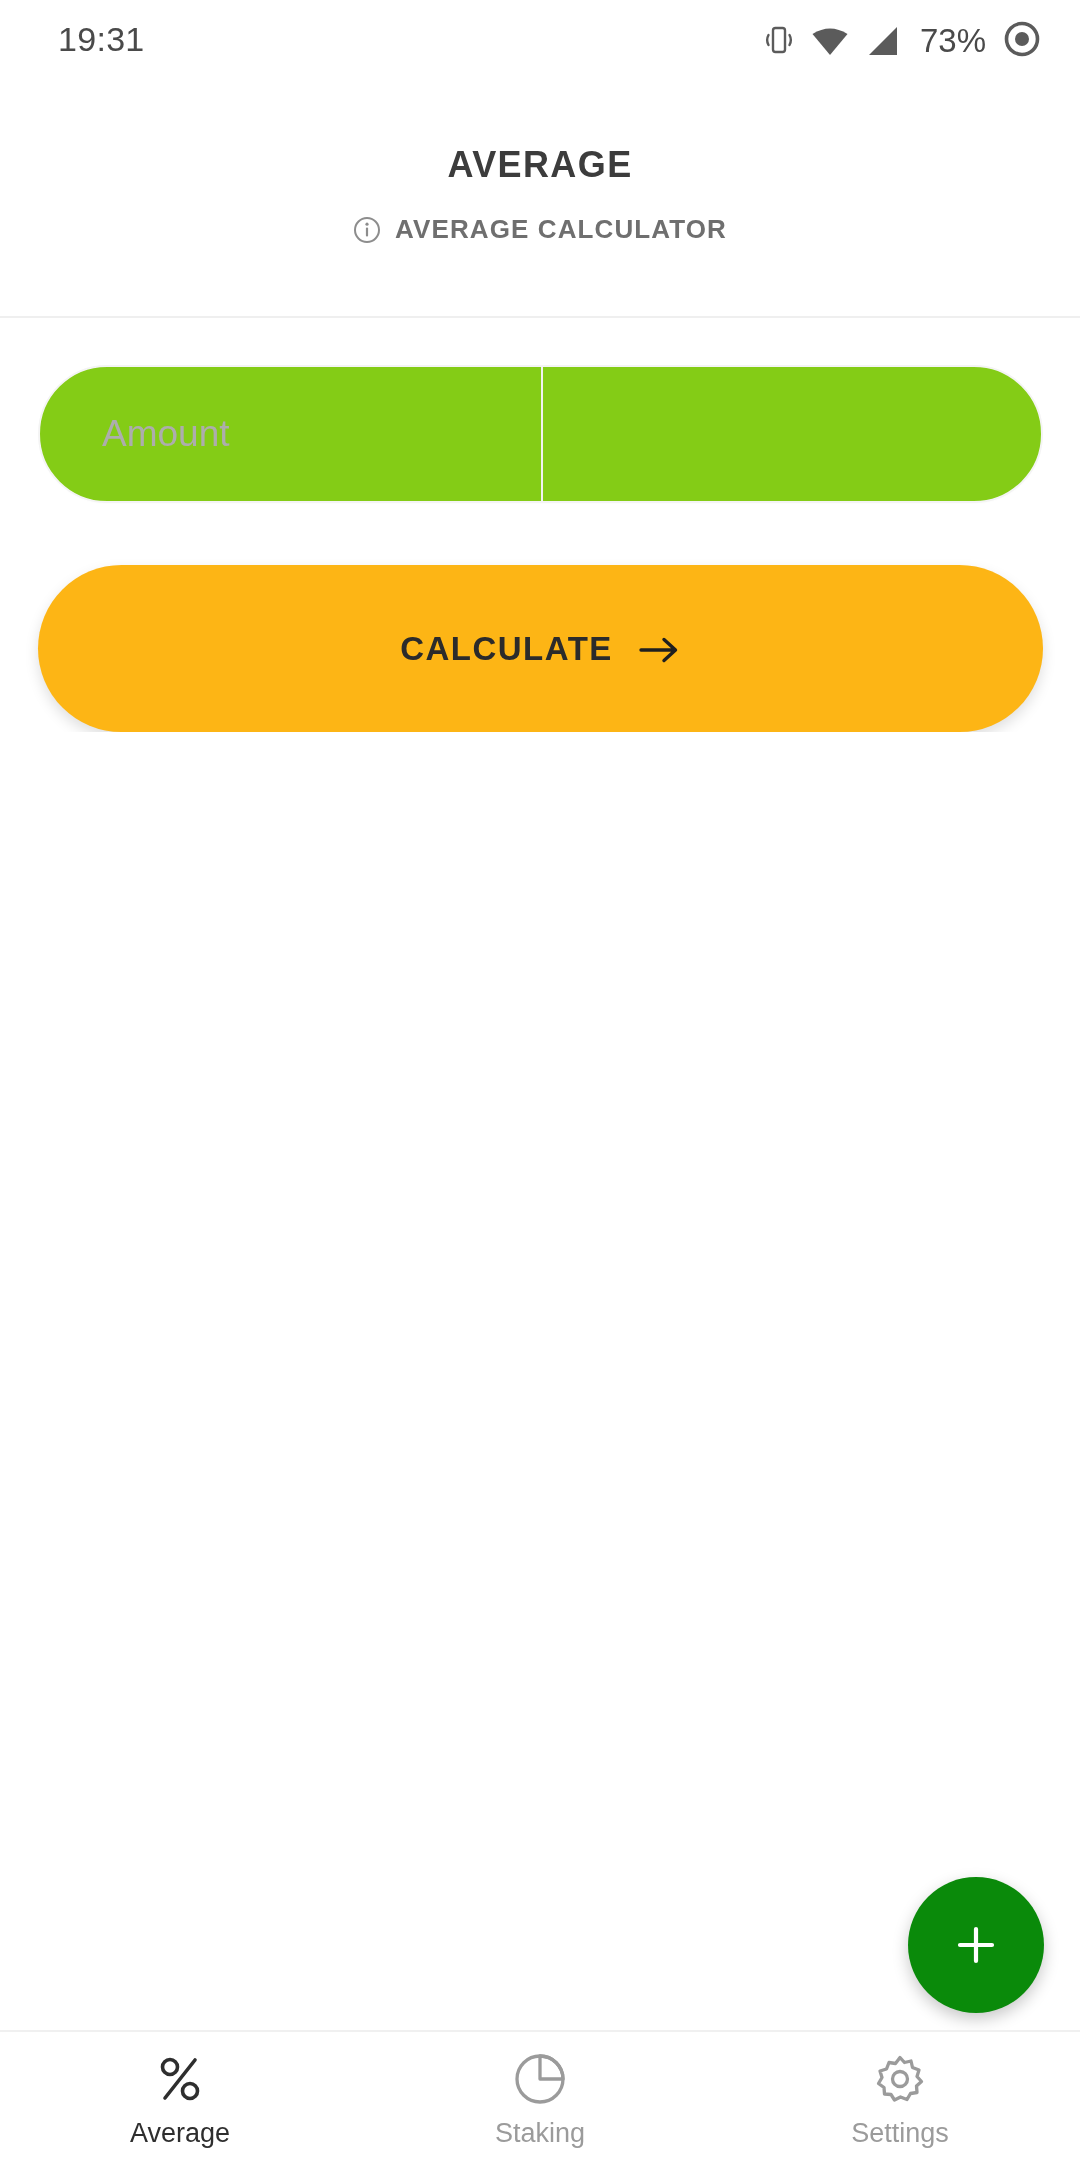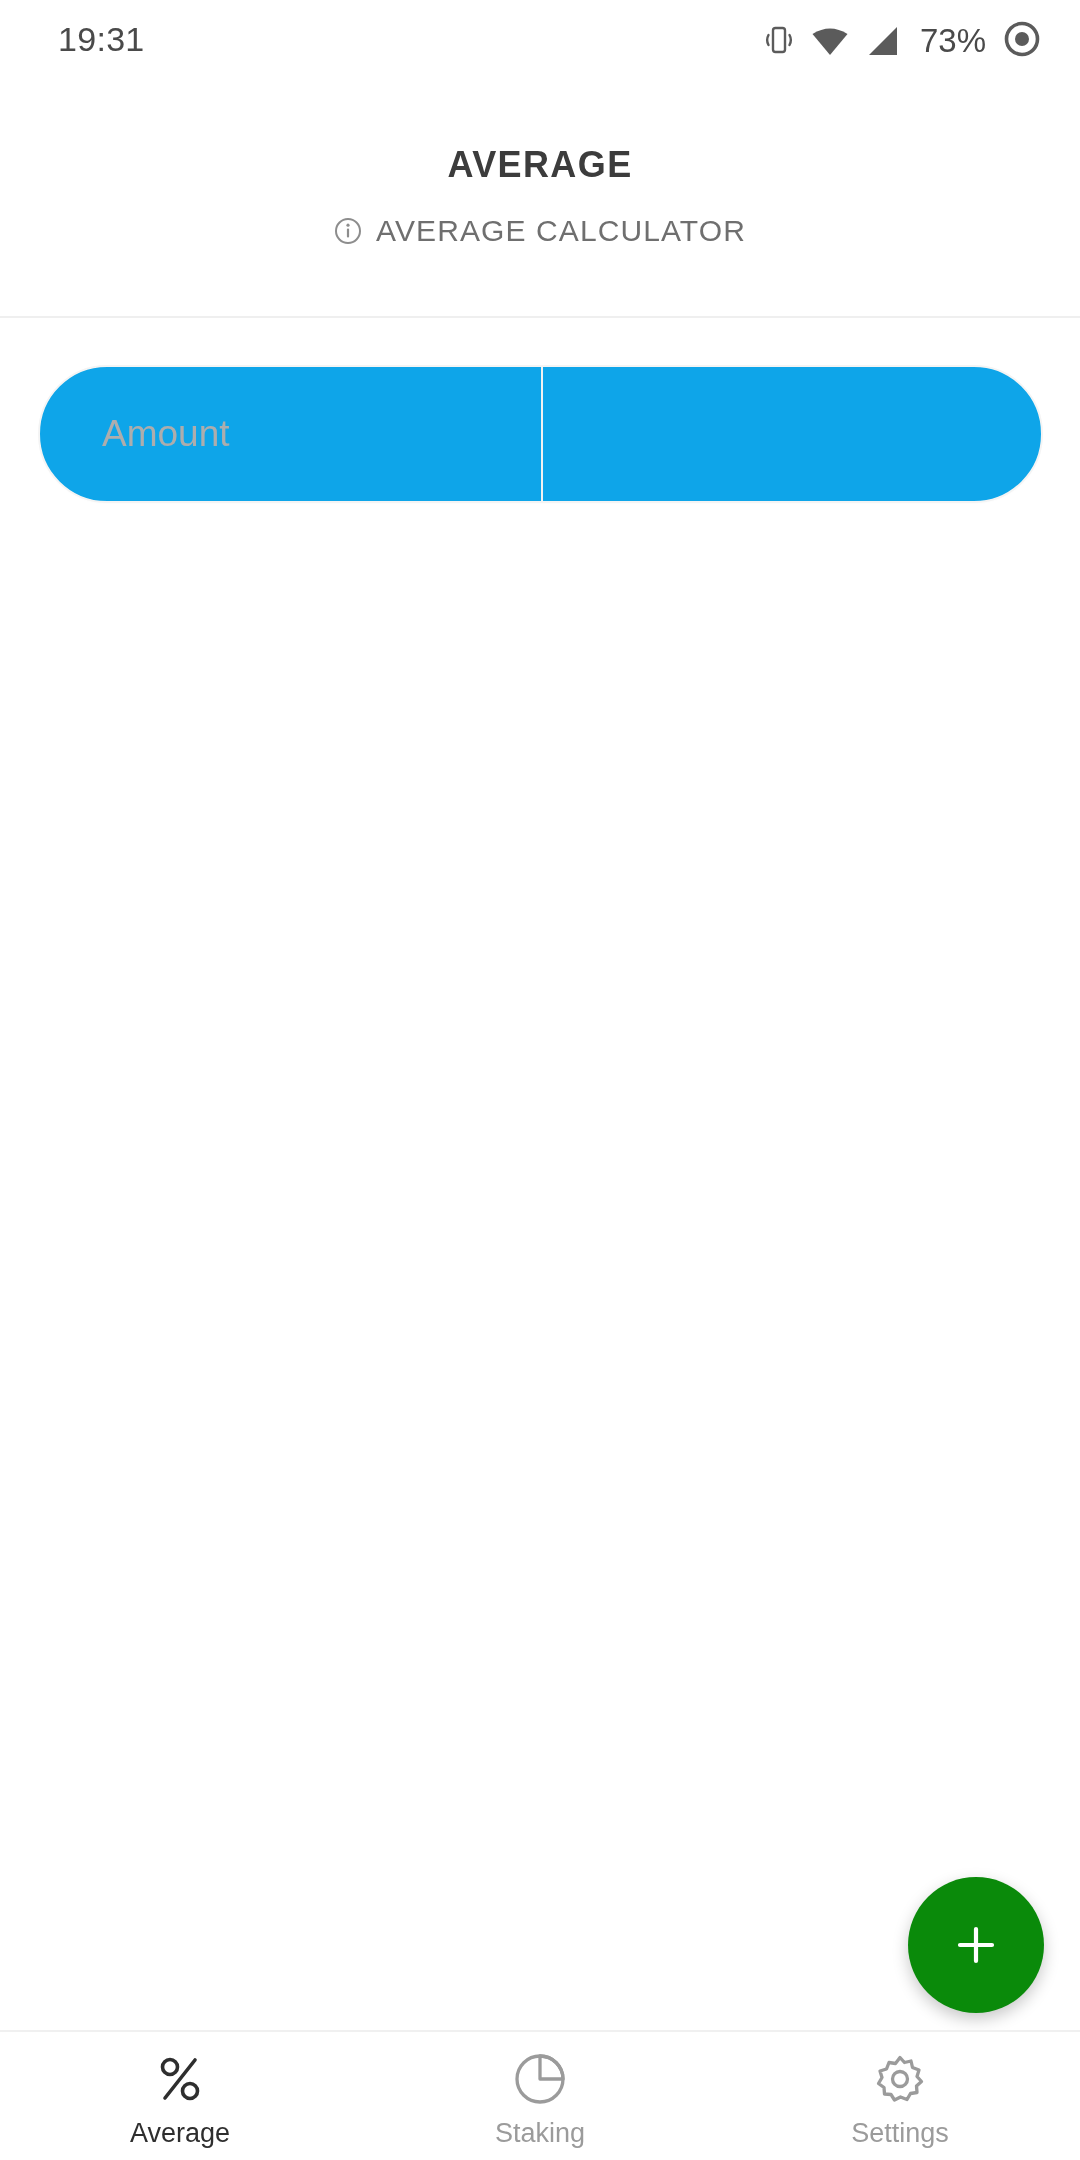--- a/index.html
+++ b/index.html
@@ -57,33 +57,34 @@
     font-weight:bold;
     color:#3c3c3c;
     letter-spacing:1.4px;
   }
   .header-sub-row {
     display:flex; align-items:center;
     gap:14px;
     margin-top:28px;
   }
   .header-sub {
-    font-size:30px;
+    font-size:26px;
     color:#6f6f6f;
     letter-spacing:1.1px;
+    font-weight:bold;
   }
 
   
   .input-pill {
     position:absolute;
     left:38px; top:365px;
     width:1005px; height:138px;
     border:2px solid #f4f4f4;
     border-radius:69px;
-    background:#0ea5e9;
+    background:#84cc16;
     display:flex;
     box-shadow:0 1px 2px rgba(0,0,0,0.012);
   }
   .input-cell {
     height:100%;
     display:flex; align-items:center;
   }
   .input-cell.amount {
     width:503px;
     padding-left:62px;
@@ -211,20 +212,26 @@
       <span class="header-sub">AVERAGE CALCULATOR</span>
     </div>
   </div>
 
   <div class="input-pill">
     <div class="input-cell amount">
       <input class="text-input" type="text" placeholder="Amount" style="">
     </div>
   </div>
 
+  <button class="calc-button">
+    <span>CALCULATE</span>
+    <svg class="calc-arrow" width="42" height="30" viewBox="0 0 42 30">
+      <path d="M2 15 H36 M25 4.5 L36.5 15 L25 25.5" fill="none" stroke="#1f1f1f" stroke-width="3.4" stroke-linecap="round" stroke-linejoin="round"></path>
+    </svg>
+  </button>
 
   <div class="content-area"></div>
 
   <button class="fab">
     <svg class="fab-plus" width="48" height="48" viewBox="0 0 48 48">
       <path d="M24 8 V40 M8 24 H40" stroke="#ffffff" stroke-width="4.2" stroke-linecap="round"></path>
     </svg>
   </button>
 
   <div class="bottom-nav">

